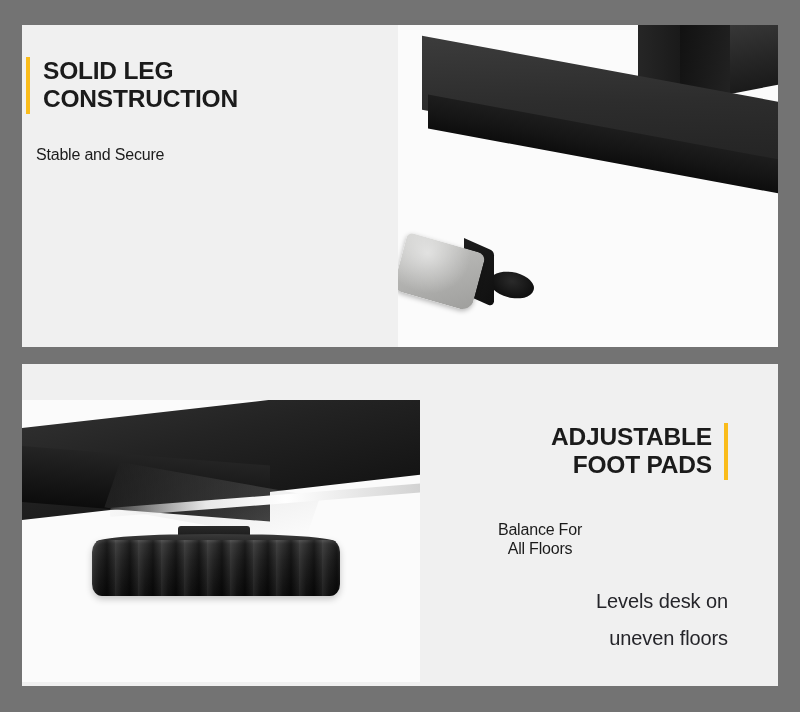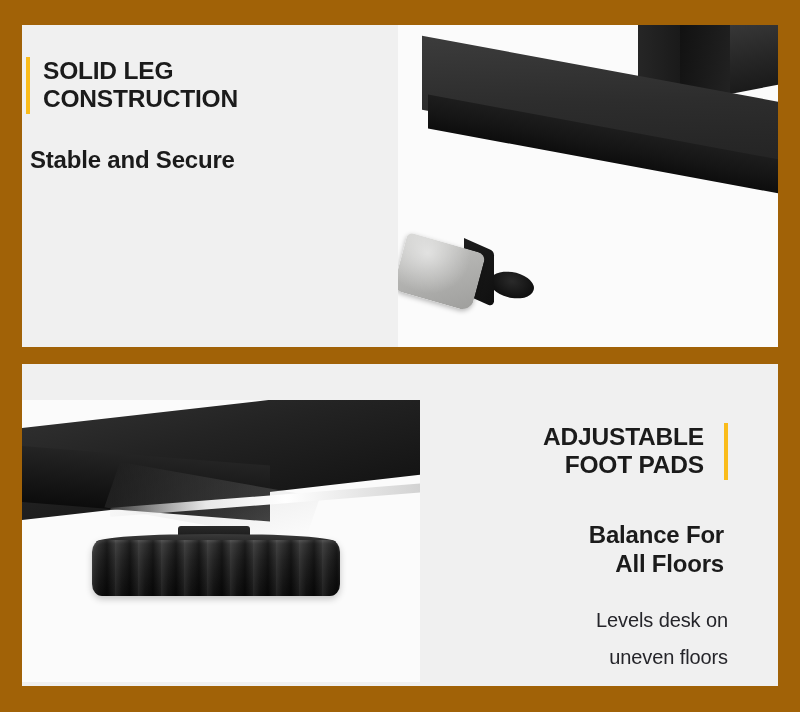--- a/index.html
+++ b/index.html
@@ -13,21 +13,21 @@
     font-family: "Liberation Sans", sans-serif;
     overflow: hidden;
     position: relative;
   }
 
   .page {
     position: absolute;
     inset: 0;
     width: 800px;
     height: 712px;
-    background: #a16207;
+    background: #737373;
   }
 
   
   .panel {
     position: absolute;
     background: #f0f0f0;
     overflow: hidden;
   }
   #panel-top    { left: 22px; top: 25px;  width: 756px; height: 322px; }
   #panel-bottom { left: 22px; top: 364px; width: 756px; height: 322px; }
@@ -37,21 +37,21 @@
     position: absolute;
     z-index: 5;
   }
   #text-top    { left: 26px; top: 57px; width: 370px; text-align: left; }
   #text-bottom { left: 330px; top: 59px; width: 376px; text-align: right; }
 
   .heading-row {
     display: flex;
     align-items: stretch;
   }
-  #text-bottom .heading-row { justify-content: flex-end; gap: 8px; }
+  #text-bottom .heading-row { justify-content: flex-end; }
 
   .accent-bar {
     width: 4px;
     background: #fabc1b;
     flex: 0 0 4px;
   }
   #text-top .accent-bar    { margin-right: 13px; }
   #text-bottom .accent-bar { margin-left: 12px; }
 
   .heading {
@@ -59,30 +59,30 @@
     font-weight: 700;
     line-height: 1.16;
     letter-spacing: -0.2px;
     color: #1b1b1b;
     text-transform: uppercase;
     margin: 0;
     white-space: pre-line;
   }
 
   .subheading {
-    font-size: 24px;
-    font-weight: 700;
+    font-size: 16px;
+    font-weight: 400;
     line-height: 1.22;
     letter-spacing: -0.2px;
     color: #1b1b1b;
-    margin: 4px;
+    margin: 10px;
     white-space: pre-line;
   }
   #text-top .subheading    { margin-top: 31px; }
-  #text-bottom .subheading { margin-top: 40px; }
+  #text-bottom .subheading { margin-top: 40px; text-align: center; }
 
   .body-text {
     font-size: 20px;
     font-weight: 300;
     line-height: 1.85;
     letter-spacing: -0.1px;
     color: #25252a;
     margin: 0;
     white-space: pre-line;
   }

